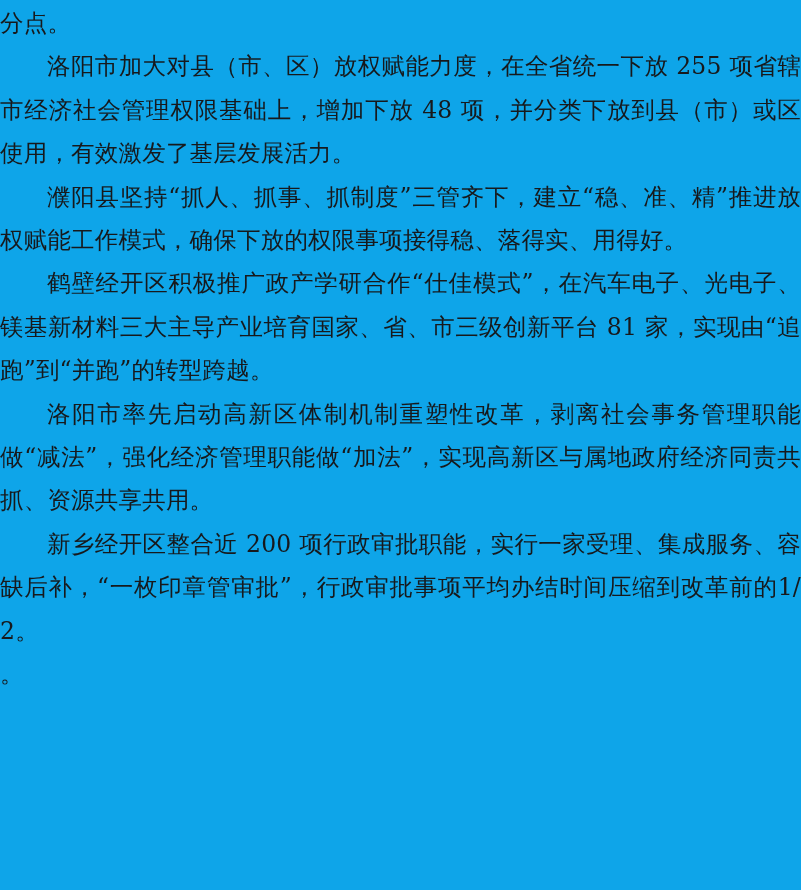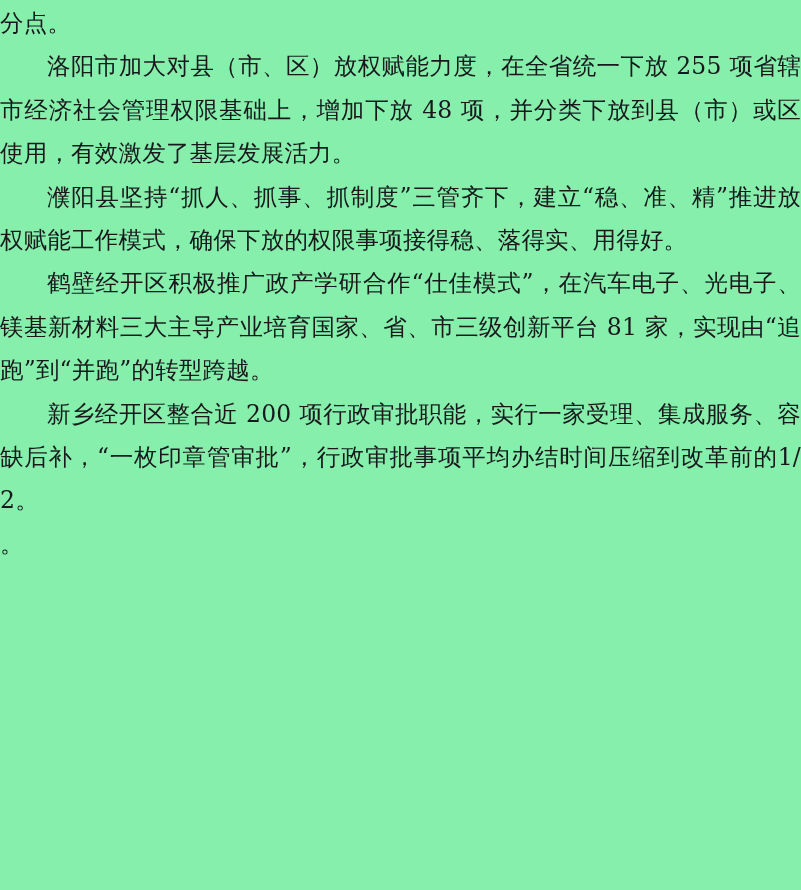--- a/index.html
+++ b/index.html
@@ -11,21 +11,21 @@
     width: 801px;
     height: 890px;
     overflow: hidden;
     font-family: "DejaVu Serif", "Liberation Serif", serif;
     color: #16181b;
   }
   #page {
     position: relative;
     width: 801px;
     height: 890px;
-    background: #86efac;
+    background: #0ea5e9;
     box-sizing: border-box;
     padding: 0 96px 0 104px;
   }
   .doc-body {
     padding-top: 2px;
   }
   p.para {
     margin: 0;
     font-size: 23.5px;
     line-height: 43.4px;
@@ -55,17 +55,18 @@
 </head>
 <body>
 
 <div id="page">
   <div id="clipper">
     <div class="doc-body">
       <p class="para">分点。</p>
       <p class="para indent">洛阳市加大对县（市、区）放权赋能力度，在全省统一下放 255 项省辖市经济社会管理权限基础上，增加下放 48 项，并分类下放到县（市）或区使用，有效激发了基层发展活力。</p>
       <p class="para indent">濮阳县坚持“抓人、抓事、抓制度”三管齐下，建立“稳、准、精”推进放权赋能工作模式，确保下放的权限事项接得稳、落得实、用得好。</p>
       <p class="para indent">鹤壁经开区积极推广政产学研合作“仕佳模式”，在汽车电子、光电子、镁基新材料三大主导产业培育国家、省、市三级创新平台 81 家，实现由“追跑”到“并跑”的转型跨越。</p>
+      <p class="para indent">洛阳市率先启动高新区体制机制重塑性改革，剥离社会事务管理职能做“减法”，强化经济管理职能做“加法”，实现高新区与属地政府经济同责共抓、资源共享共用。</p>
       <p class="para indent">新乡经开区整合近 200 项行政审批职能，实行一家受理、集成服务、容缺后补，“一枚印章管审批”，行政审批事项平均办结时间压缩到改革前的1/2。</p>
       <p class="para cut">。</p>
     </div>
   </div>
 </div>
 
 </body></html>

